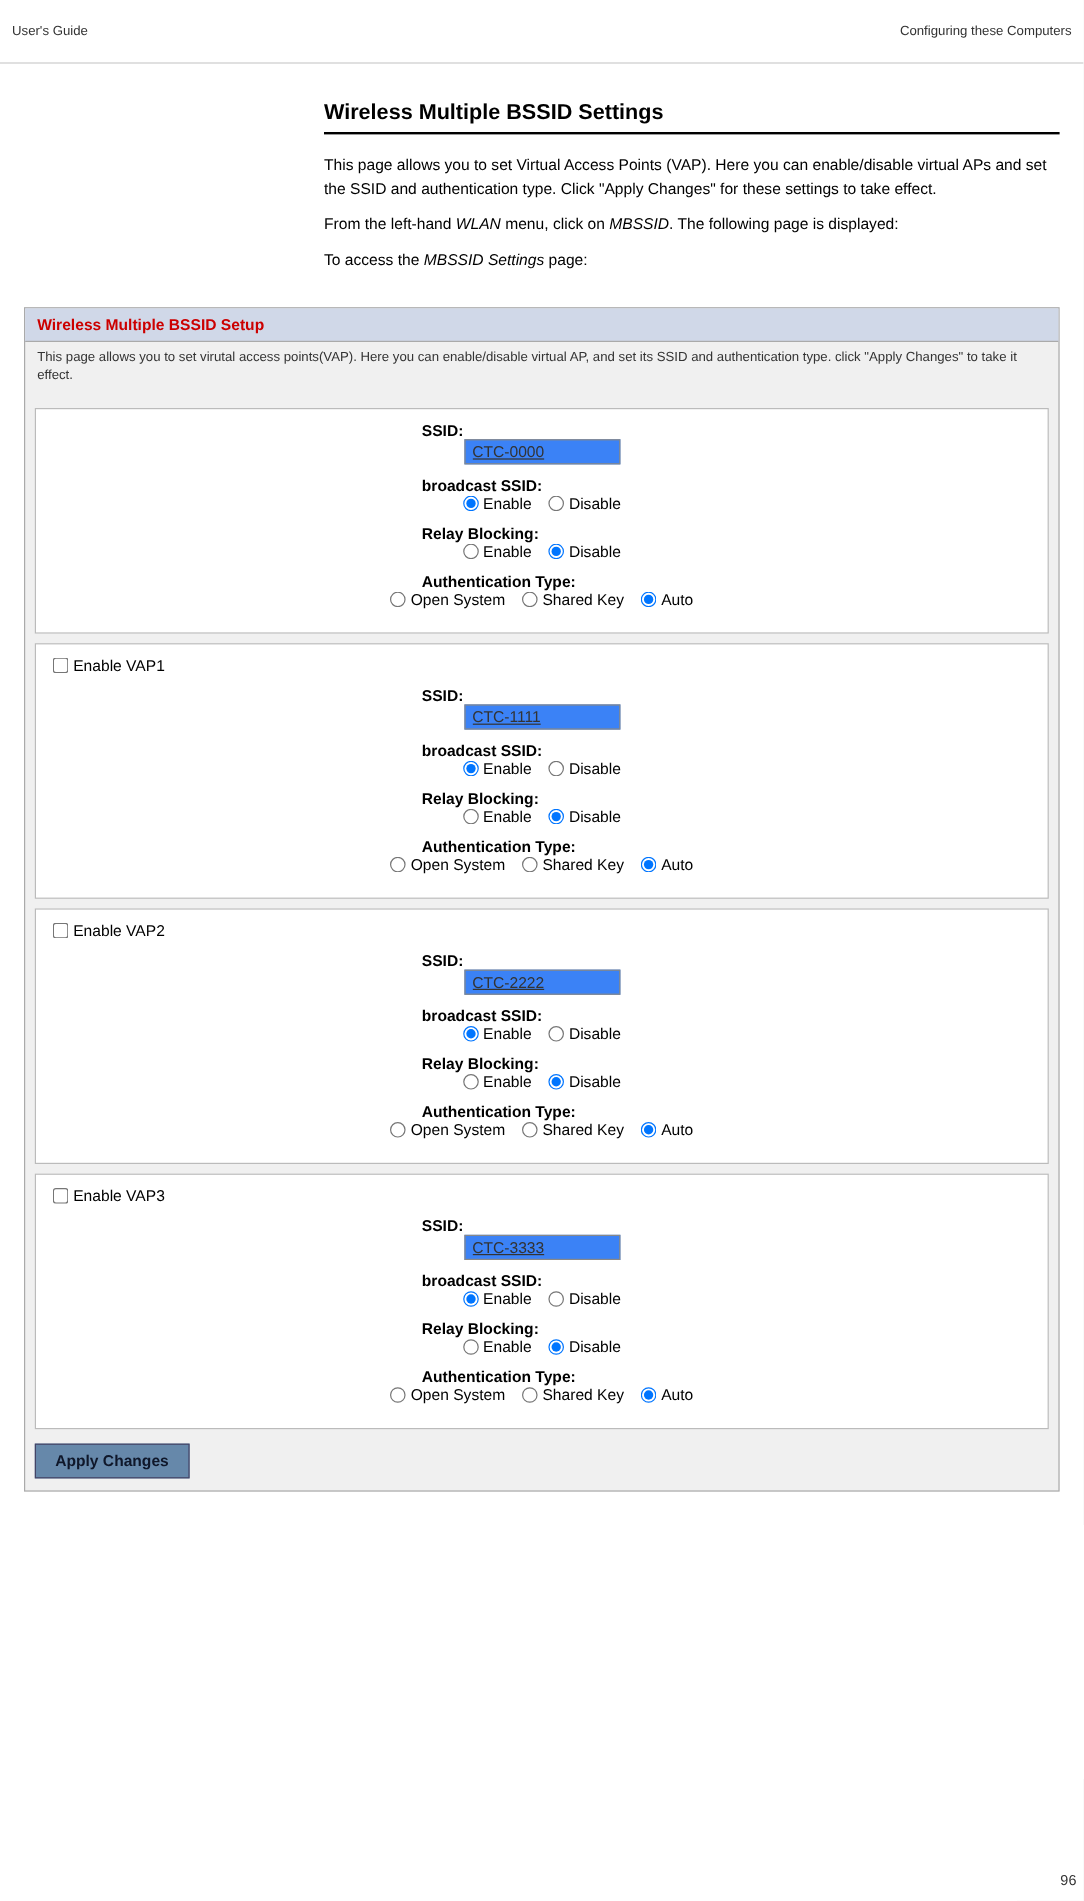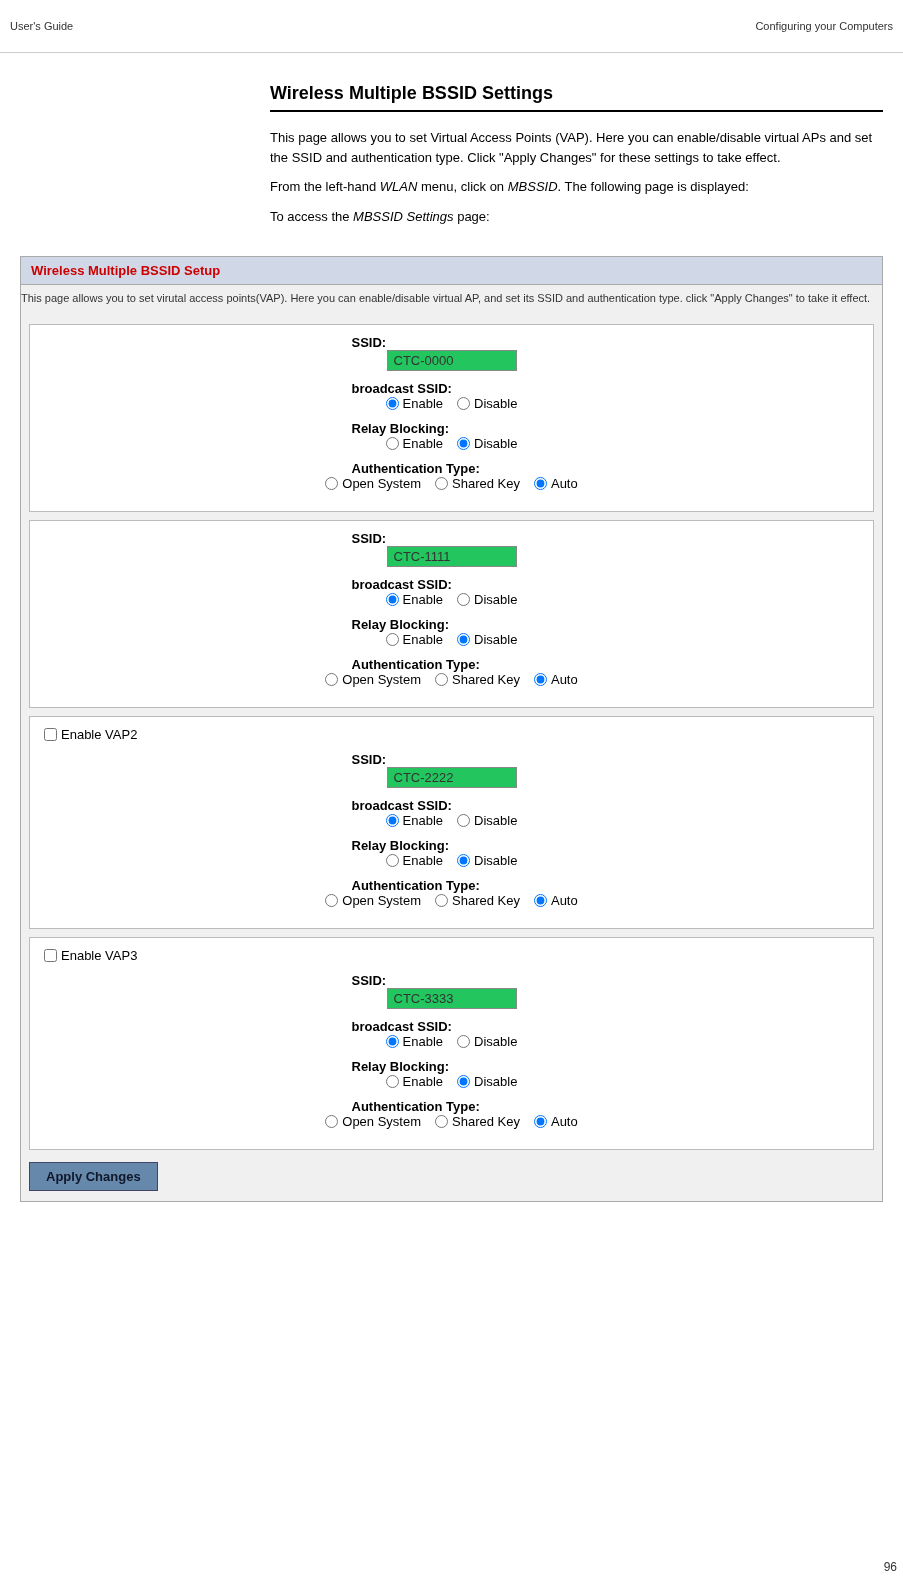--- a/index.html
+++ b/index.html
@@ -61,21 +61,21 @@
       border-bottom: 1px solid #aaa;
     }
 
     .setup-panel-header .title {
       color: #cc0000;
       font-weight: bold;
       font-size: 13px;
     }
 
     .setup-panel-desc {
-      padding: 6px 10px 10px 0;
+      padding: 6px 10px 10px 10px;
       font-size: 11px;
       color: #333;
       line-height: 1.4;
     }
 
     
     .vap-section {
       border: 1px solid #bbb;
       background: #fff;
       margin: 8px;
@@ -101,23 +101,24 @@
       font-weight: bold;
       font-size: 13px;
       width: 200px;
       min-width: 200px;
     }
 
     .vap-input {
       border: 1px solid #888;
       padding: 2px 6px;
       font-size: 13px;
-      background: #22c55e;
+      background: #3b82f6;
       color: #333;
       width: 130px;
+      text-decoration: underline;
     }
 
     .radio-group {
       display: flex;
       align-items: center;
       gap: 14px;
       font-size: 13px;
     }
 
     .radio-item {
@@ -161,21 +162,21 @@
       padding-right: 20px;
       padding-top: 30px;
       padding-bottom: 10px;
     }
   </style>
 </head>
 <body>
 
 <div class="header-bar">
   <span>User's Guide</span>
-  <span>Configuring your Computers</span>
+  <span>Configuring these Computers</span>
 </div>
 
 <div class="top-section">
   <div class="page-title">Wireless Multiple BSSID Settings</div>
   <p class="description">This page allows you to set Virtual Access Points (VAP). Here you can enable/disable virtual APs and set the SSID and authentication type. Click "Apply Changes" for these settings to take effect.</p>
   <p class="description">From the left-hand <em>WLAN</em> menu, click on <em>MBSSID</em>. The following page is displayed:</p>
   <p class="description">To access the <em>MBSSID Settings</em> page:</p>
 </div>
 
 <div class="full-content">
@@ -231,20 +232,26 @@
           <div class="radio-item">
             <input type="radio" name="auth0" id="a0a" checked="" style="">
             <label for="a0a">Auto</label>
           </div>
         </div>
       </div>
     </div>
 
     
     <div class="vap-section">
+      <div class="vap-checkbox-row">
+        <div class="checkbox-item">
+          <input type="checkbox" id="enableVap1" style="">
+          <label for="enableVap1">Enable VAP1</label>
+        </div>
+      </div>
       <div class="vap-row">
         <span class="vap-label">SSID:</span>
         <input type="text" class="vap-input" value="CTC-1111" style="">
       </div>
       <div class="vap-row">
         <span class="vap-label">broadcast SSID:</span>
         <div class="radio-group">
           <div class="radio-item">
             <input type="radio" name="broadcast1" id="b1e" checked="" style="">
             <label for="b1e">Enable</label>

